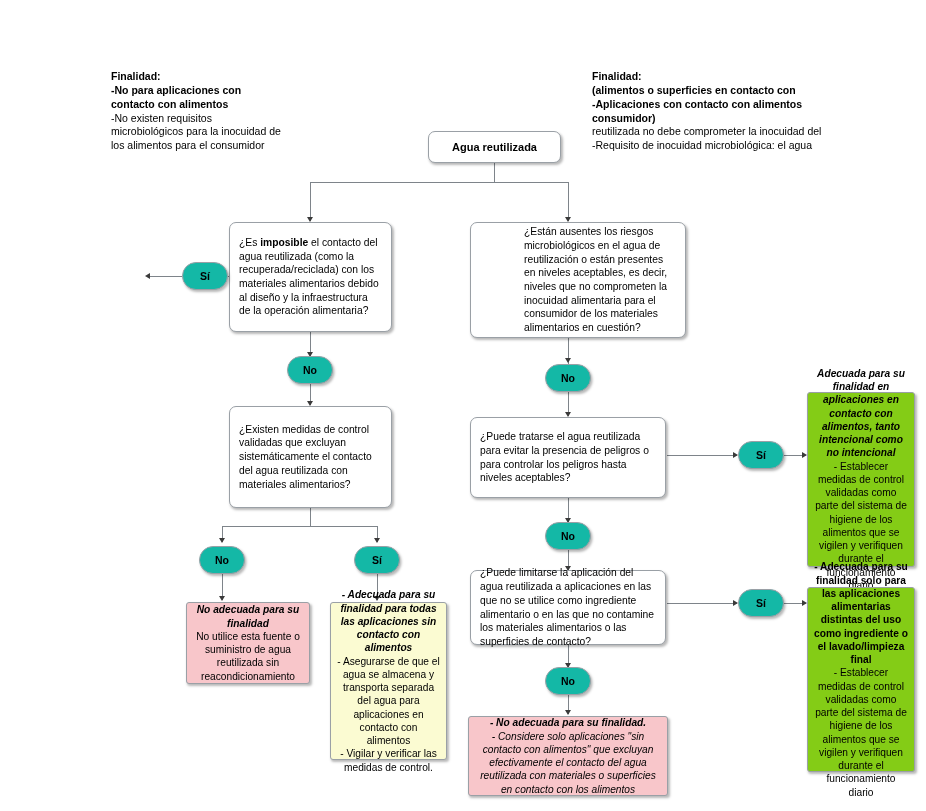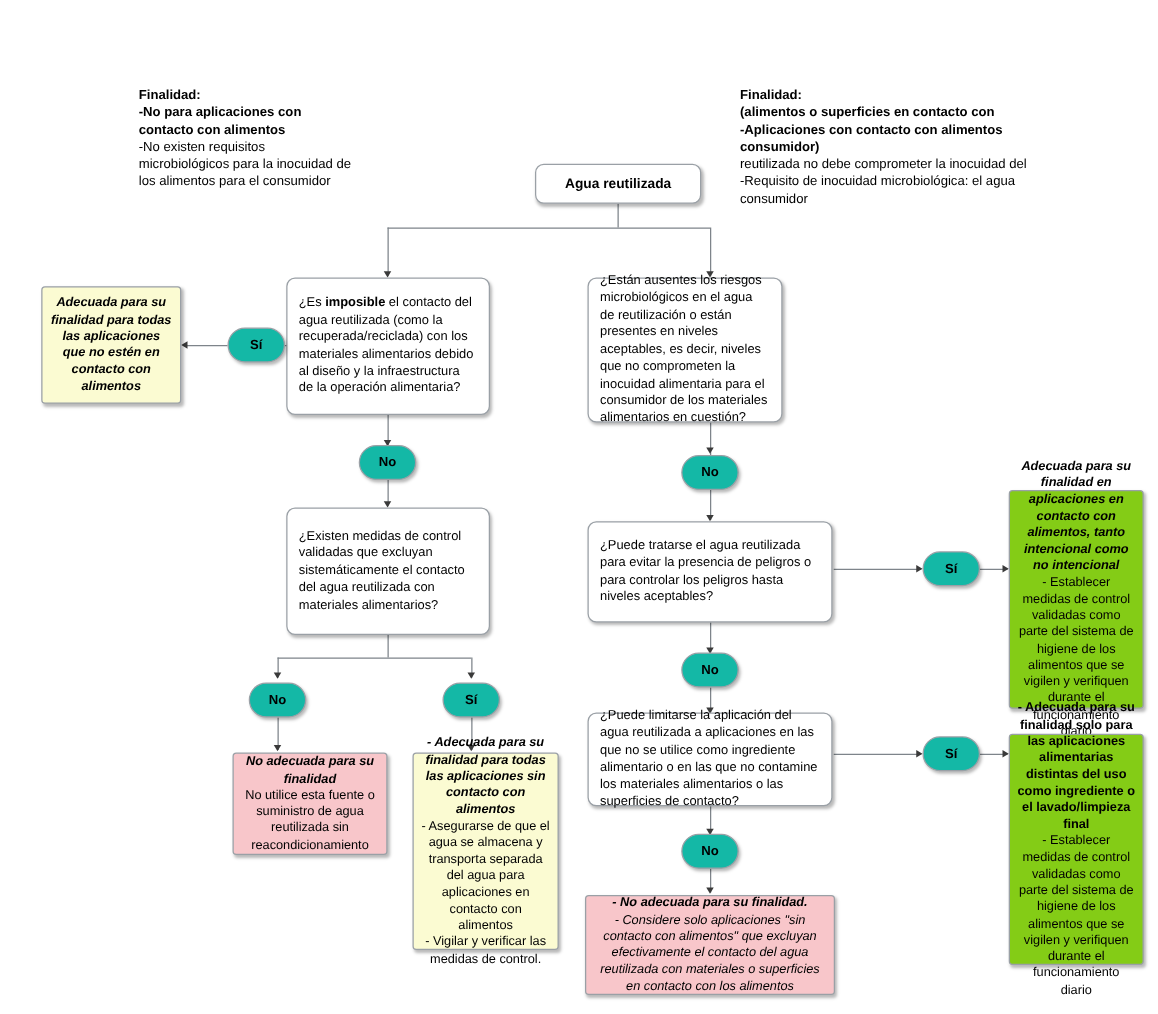--- a/index.html
+++ b/index.html
@@ -169,21 +169,20 @@
     <span class="hn-reg">los alimentos para el consumidor</span>
   </div>
 
   <div class="header-note" style="left:592px; top:70px; width:290px;">
     <span class="hn-bold">Finalidad:</span>
     <span class="hn-bold">(alimentos o superficies en contacto con</span>
     <span class="hn-bold">-Aplicaciones con contacto con alimentos</span>
     <span class="hn-bold">consumidor)</span>
     <span class="hn-reg">reutilizada no debe comprometer la inocuidad del</span>
     <span class="hn-reg">-Requisito de inocuidad microbiológica: el agua</span>
-    <span class="hn-reg">consumidor</span>
   </div>
 
   <div class="ln ln-v" style="left:494px; top:163px; height:19px;"></div>
 
   <div class="ln ln-h" style="left:310px; top:182px; width:258px;"></div>
 
   <div class="ln ln-v" style="left:310px; top:182px; height:39px;"></div>
   <div class="arrow arrow-down" style="left:306.5px; top:217px;"></div>
 
   <div class="ln ln-v" style="left:568px; top:182px; height:39px;"></div>
@@ -244,25 +243,20 @@
   </div>
 
   <div class="node node-title" style="left:428px; top:131px; width:133px; height:32px;">
     <div class="inner">Agua reutilizada</div>
   </div>
 
   <div class="chip" style="left:182px; top:262px; width:46px; height:28px;">
     <span>Sí</span>
   </div>
 
-  <div class="outcome outcome-yellow" style="left:33px; top:229px; width:112px; height:94px;">
-    <div class="inner">
-      <span class="o-head">Adecuada para su finalidad para todas las aplicaciones que no estén en contacto con alimentos</span>
-    </div>
-  </div>
 
   <div class="chip" style="left:287px; top:356px; width:46px; height:28px;">
     <span>No</span>
   </div>
 
   <div class="node node-question" style="left:229px; top:406px; width:163px; height:102px;">
     <div class="inner">¿Existen medidas de control validadas que excluyan sistemáticamente el contacto del agua reutilizada con materiales alimentarios?</div>
   </div>
 
   <div class="chip" style="left:199px; top:546px; width:46px; height:28px;">
@@ -281,21 +275,21 @@
   </div>
 
   <div class="outcome outcome-yellow" style="left:330px; top:602px; width:117px; height:158px;">
     <div class="inner">
       <span class="o-head">- Adecuada para su finalidad para todas las aplicaciones sin contacto con alimentos</span>
       <span class="o-body">- Asegurarse de que el agua se almacena y transporta separada del agua para aplicaciones en contacto con alimentos</span>
       <span class="o-body">- Vigilar y verificar las medidas de control.</span>
     </div>
   </div>
 
-  <div class="node node-question" style="left:470px; top:222px; width:156px; height:116px;">
+  <div class="node node-question" style="left:470px; top:222px; width:216px; height:116px;padding-left:44px;">
     <div class="inner">¿Están ausentes los riesgos microbiológicos en el agua de reutilización o están presentes en niveles aceptables, es decir, niveles que no comprometen la inocuidad alimentaria para el consumidor de los materiales alimentarios en cuestión?</div>
   </div>
 
   <div class="chip" style="left:545px; top:364px; width:46px; height:28px;">
     <span>No</span>
   </div>
 
   <div class="node node-question" style="left:470px; top:417px; width:196px; height:81px;">
     <div class="inner">¿Puede tratarse el agua reutilizada para evitar la presencia de peligros o para controlar los peligros hasta niveles aceptables?</div>
   </div>

